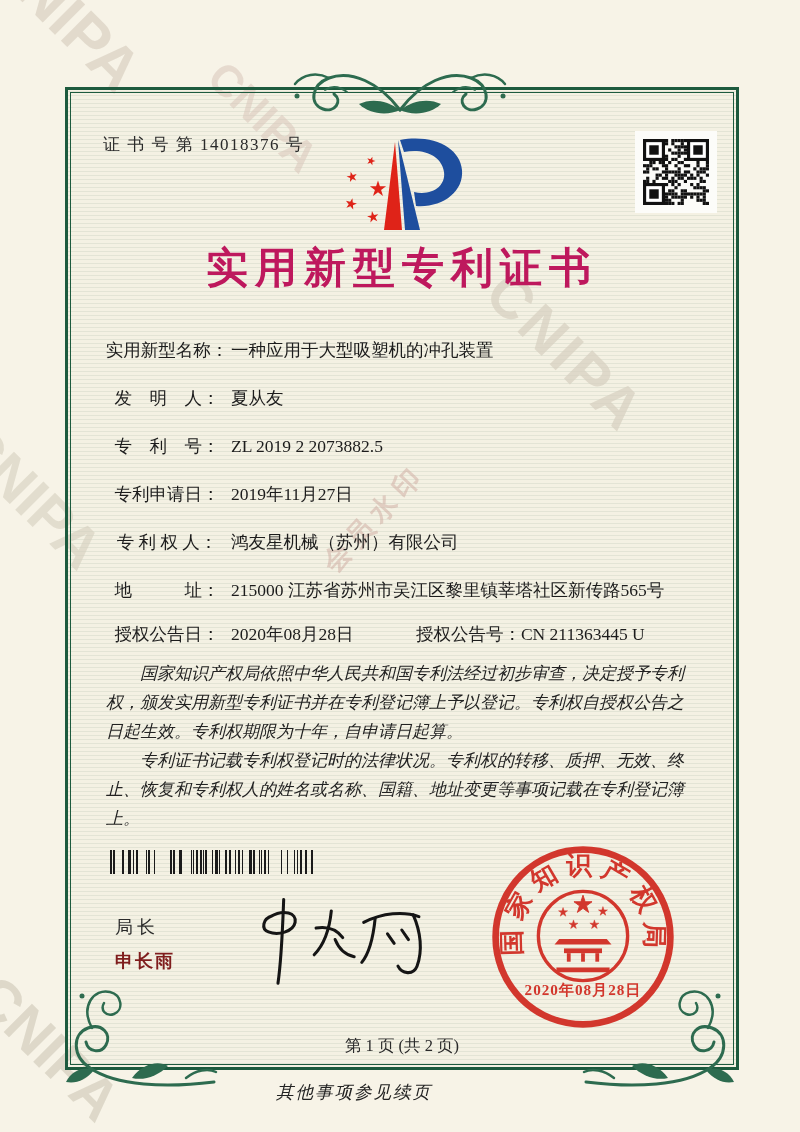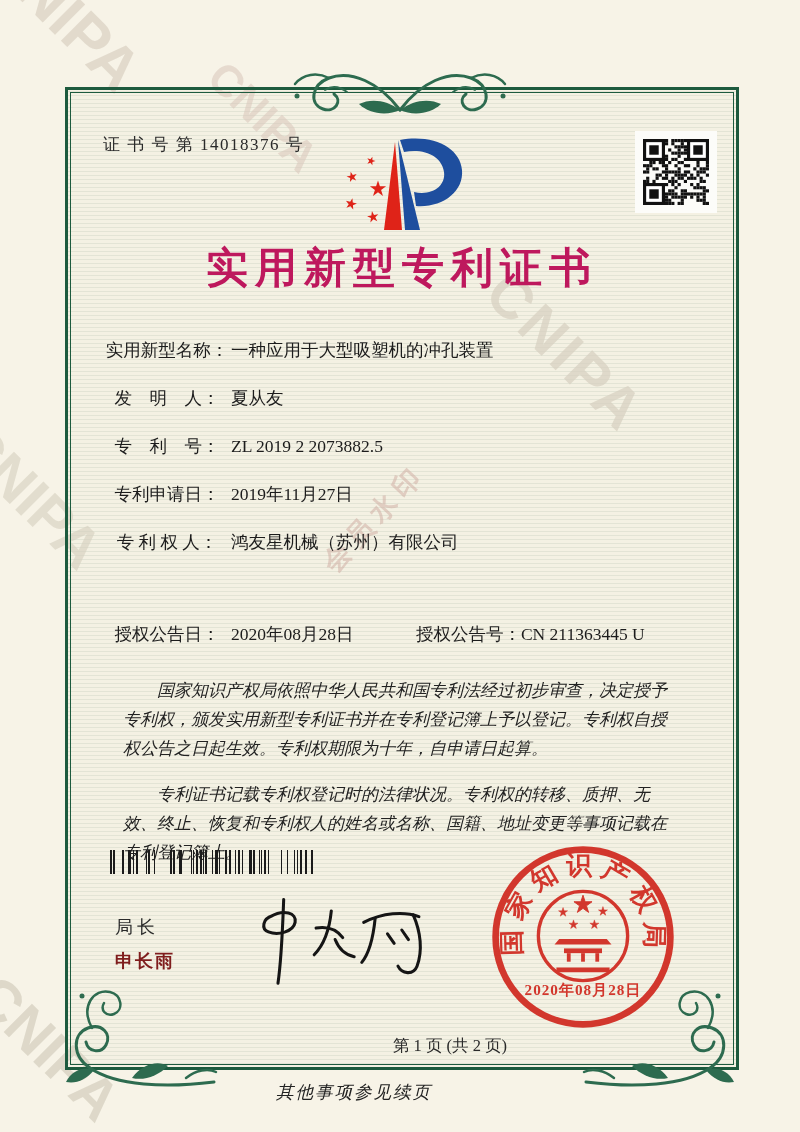--- a/index.html
+++ b/index.html
@@ -42,29 +42,29 @@
   .qr{left:643px;top:139px;}
   .title{left:65px;top:240px;width:674px;text-align:center;
     font-size:42px;font-weight:bold;letter-spacing:7px;color:#be185d;}
   .fields{left:104px;top:338px;width:600px;font-size:17.5px;line-height:25px;}
   .field-row{margin-bottom:23px;white-space:nowrap;}
   .flabel{display:inline-block;min-width:126px;text-align:center;}
   .fvalue{margin-left:1px;}
   .grant-pair2{margin-left:58px;}
   .paras{left:106px;top:659px;width:590px;font-size:17px;line-height:29px;
     font-style:italic;color:#222;}
-  .paras p{margin:17px;text-indent:2em;}
+  .paras p{margin:0;text-indent:2em;}
   .barcode{left:110px;top:850px;}
   .officer-title{left:115px;top:915px;font-family:"Liberation Sans",sans-serif;
     font-size:18px;font-weight:400;letter-spacing:4px;color:#2b2b2b;}
   .officer-name{left:115px;top:949px;font-family:"Liberation Sans",sans-serif;
     font-size:18px;font-weight:600;letter-spacing:2px;color:#7f1d1d;}
   .signature{left:235px;top:890px;}
   .seal{left:488px;top:842px;opacity:.92;}
-  .page-indicator{left:65px;top:1035px;width:674px;text-align:center;font-size:16.5px;color:#2a2a2a;padding-left:48px;}
+  .page-indicator{left:65px;top:1035px;width:674px;text-align:center;font-size:16.5px;color:#2a2a2a;}
   .footer-note{left:0;top:1080px;width:708px;text-align:center;font-size:17.5px;
     font-style:italic;color:#222;letter-spacing:2px;}
 </style>
 </head>
 <body>
 
 <div class="abs paper-inner"></div>
 
 <div class="abs wm wm1">CNIPA</div>
 <div class="abs wm wm2">CNIPA</div>
@@ -305,20 +305,23 @@
   </div>
     <div class="field-row">
     <span class="flabel">专　利　号：</span><span class="fvalue">ZL 2019 2 2073882.5</span>
   </div>
     <div class="field-row">
     <span class="flabel">专利申请日：</span><span class="fvalue">2019年11月27日</span>
   </div>
     <div class="field-row">
     <span class="flabel">专 利 权 人：</span><span class="fvalue">鸿友星机械（苏州）有限公司</span>
   </div>
+    <div class="field-row">
+    <span class="flabel">地　　　址：</span><span class="fvalue">215000 江苏省苏州市吴江区黎里镇莘塔社区新传路565号</span>
+  </div>
   </div>
 <div class="abs content" style="left:104px;top:622px;font-size:17.5px;line-height:25px;white-space:nowrap;">
   <span class="flabel">授权公告日：</span><span class="fvalue">2020年08月28日</span>
   <span class="grant-pair2">授权公告号：</span><span>CN 211363445 U</span>
 </div>
 
 <div class="abs content paras">
   <p>国家知识产权局依照中华人民共和国专利法经过初步审查，决定授予专利权，颁发实用新型专利证书并在专利登记簿上予以登记。专利权自授权公告之日起生效。专利权期限为十年，自申请日起算。</p>
   <p>专利证书记载专利权登记时的法律状况。专利权的转移、质押、无效、终止、恢复和专利权人的姓名或名称、国籍、地址变更等事项记载在专利登记簿上。</p>
 </div>

